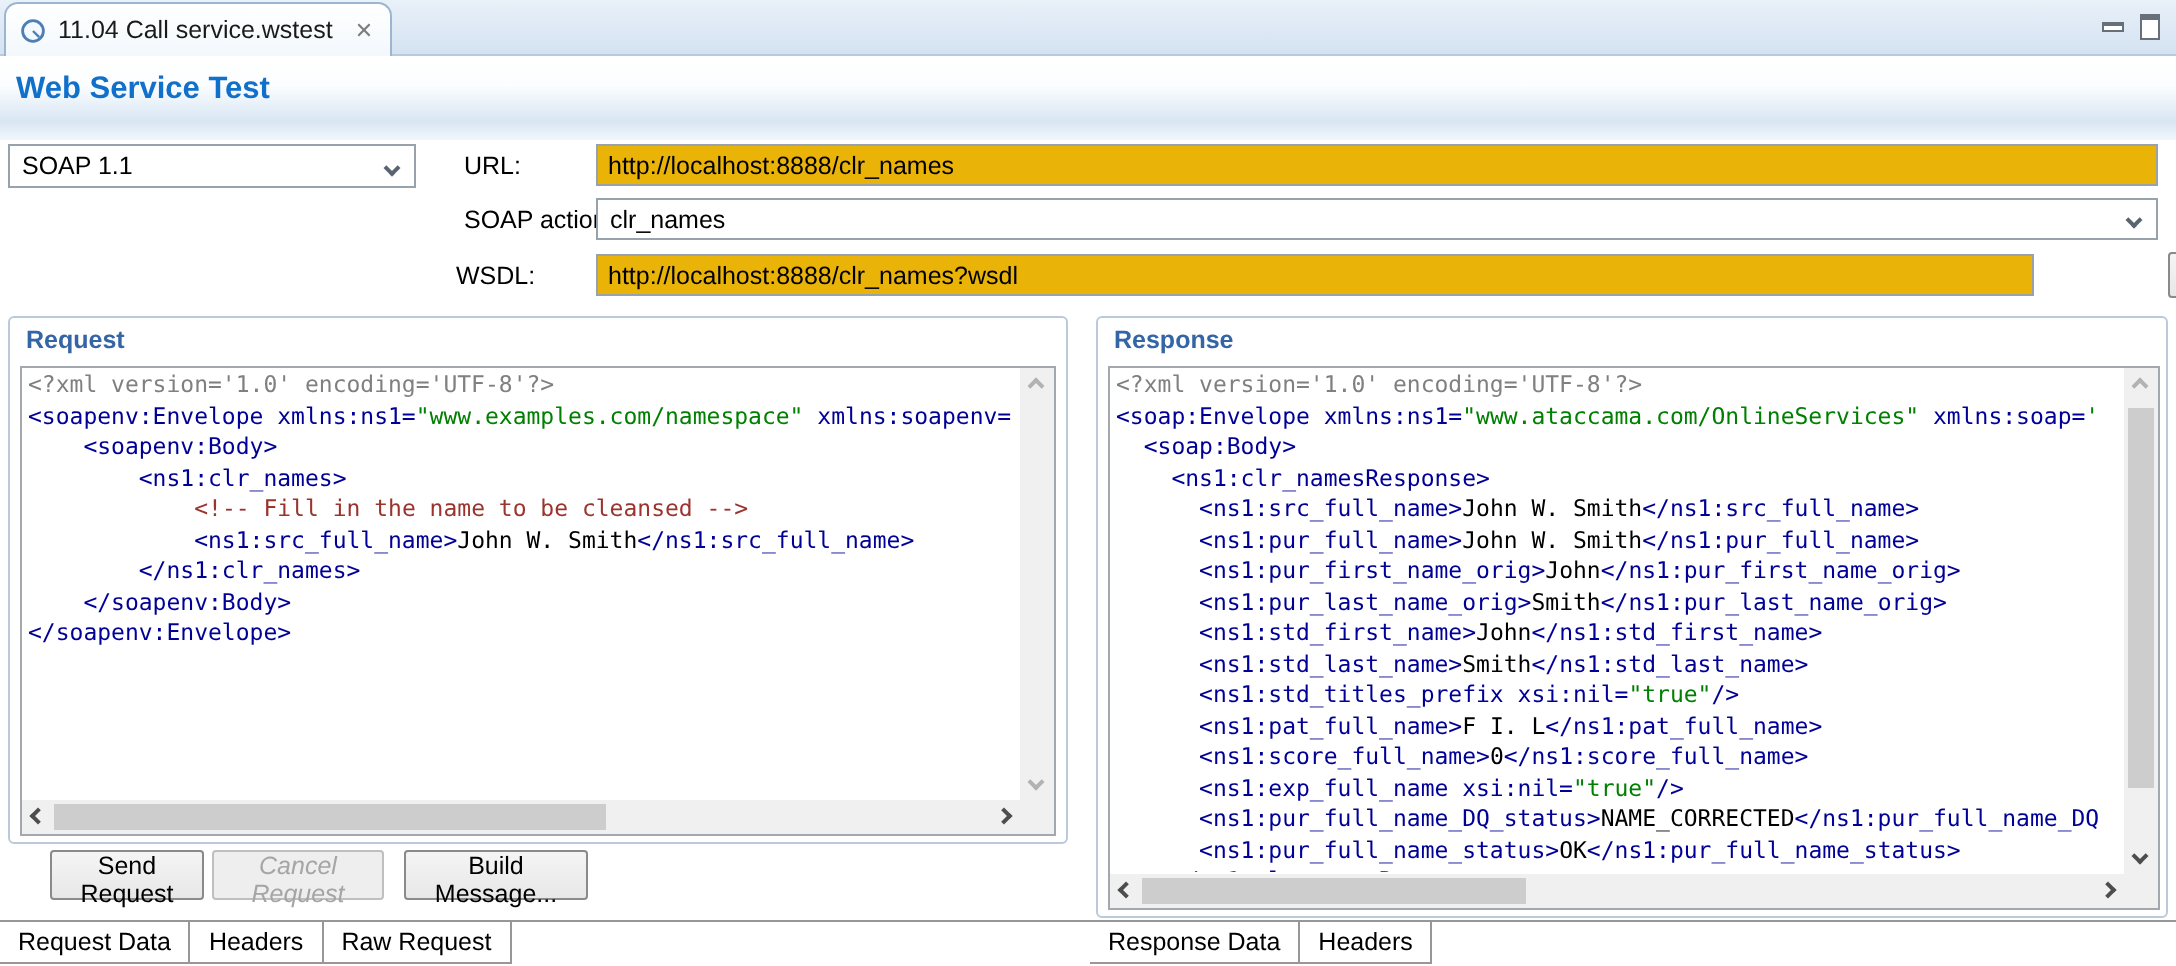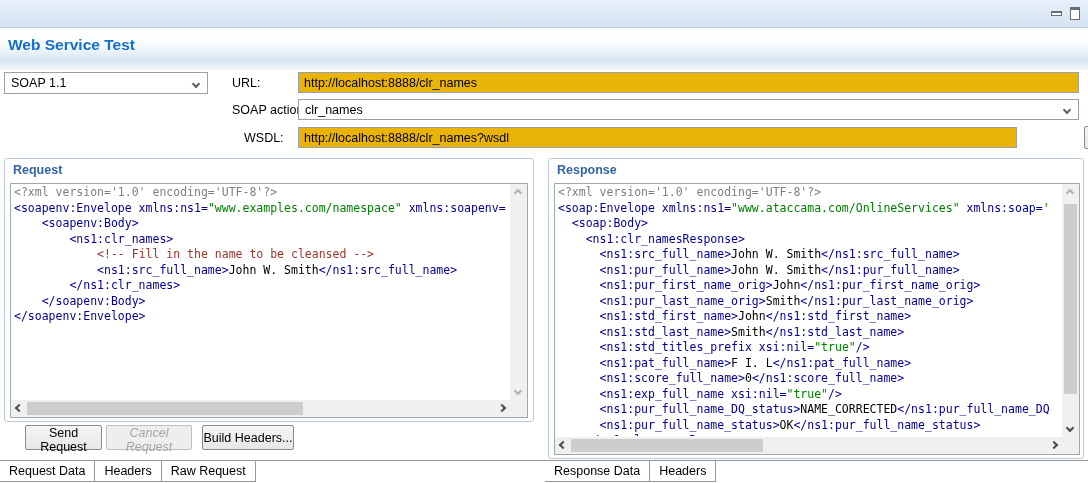--- a/index.html
+++ b/index.html
@@ -64,20 +64,28 @@
     border-top:1px solid #979797; background:#fff;text-decoration:underline; }
   .btabs { position:absolute; top:0; display:flex; }
   .btab { height:21px; line-height:20px; padding:0 9px; background:#fff;
     border-right:1px solid #979797; border-bottom:1px solid #979797; white-space:nowrap; }
   .btab:first-child { border-left:none; }
 </style>
 </head>
 <body>
 
 <div class="tabbar">
+  <div class="etab">
+    <svg width="15" height="15" viewBox="0 0 15 15">
+      <circle cx="7.5" cy="7.5" r="5.2" fill="#f4f9ff" stroke="#4d7fb5" stroke-width="1.4"></circle>
+      <line x1="7.5" y1="7.5" x2="10.6" y2="10.6" stroke="#4d7fb5" stroke-width="1.2"></line>
+    </svg>
+    <span class="title">11.04 Call service.wstest</span>
+    <span class="close">✕</span>
+  </div>
   <div class="winctrl">
     <span class="ic-min"></span>
     <span class="ic-max"></span>
   </div>
 </div>
 
 <div class="header">
   <div class="pagetitle">Web Service Test</div>
 </div>
 
@@ -88,21 +96,21 @@
 
 <span class="lbl" style="left:232px; top:76px;">URL:</span>
 <input class="txt" style="left: 298px; top: 72px; width: 781px;" value="http://localhost:8888/clr_names">
 
 <span class="lbl" style="left:232px; top:103px;">SOAP action:</span>
 <div class="combo" style="left:298px; top:99px; width:781px; height:21px;">
   <span>clr_names</span>
   <span class="chev down" style="border-color:#5a6470; top:7px;"></span>
 </div>
 
-<span class="lbl" style="left:244px; top:131px;">WSDL:</span>
+<span class="lbl" style="left:228px; top:131px;">WSDL:</span>
 <input class="txt" style="left: 298px; top: 127px; width: 719px;" value="http://localhost:8888/clr_names?wsdl">
 <button class="btn" style="left:1068px; top:126px; width:58px; height:23px;margin-left:16px;">Browse...</button>
 
 <div class="group" style="left:4px; top:158px; width:530px; height:264px;">
   <div class="gtitle">Request</div>
   <div class="textarea" style="left:5px; top:24px; width:518px; height:235px;">
     <pre class="code"><div><span class="c-prolog">&lt;?xml version='1.0' encoding='UTF-8'?&gt;</span></div><div><span class="c-tag">&lt;soapenv:Envelope xmlns:ns1=</span><span class="c-val">"www.examples.com/namespace"</span><span class="c-tag"> xmlns:soapenv=</span></div><div><span class="c-tag">    &lt;soapenv:Body&gt;</span></div><div><span class="c-tag">        &lt;ns1:clr_names&gt;</span></div><div><span class="c-txt">            </span><span class="c-com">&lt;!-- Fill in the name to be cleansed --&gt;</span></div><div><span class="c-tag">            &lt;ns1:src_full_name&gt;</span><span class="c-txt">John W. Smith</span><span class="c-tag">&lt;/ns1:src_full_name&gt;</span></div><div><span class="c-tag">        &lt;/ns1:clr_names&gt;</span></div><div><span class="c-tag">    &lt;/soapenv:Body&gt;</span></div><div><span class="c-tag">&lt;/soapenv:Envelope&gt;</span></div></pre>
     <div class="vscroll">
       <span class="chev up light sarrow" style="left:5px; top:6px;"></span>
       <span class="chev down light sarrow" style="left:5px; bottom:6px;"></span>
@@ -111,21 +119,21 @@
       <span class="chev left sarrow" style="left:5px; top:5px;"></span>
       <span class="chev right sarrow" style="right:5px; top:5px;"></span>
       <div class="hthumb" style="left:16px; width:276px;"></div>
     </div>
     <div class="corner"></div>
   </div>
 </div>
 
 <button class="btn" style="left:25px; top:425px; width:77px; height:25px;">Send Request</button>
 <button class="btn disabled" style="left:106px; top:425px; width:86px; height:25px;font-style:italic;">Cancel Request</button>
-<button class="btn" style="left:202px; top:425px; width:92px; height:25px;">Build Headers...</button>
+<button class="btn" style="left:202px; top:425px; width:92px; height:25px;">Build Message...</button>
 
 <div class="group" style="left:548px; top:158px; width:536px; height:301px;padding-left:29px;">
   <div class="gtitle">Response</div>
   <div class="textarea" style="left:5px; top:24px; width:526px; height:272px;">
     <pre class="code"><div><span class="c-prolog">&lt;?xml version='1.0' encoding='UTF-8'?&gt;</span></div><div><span class="c-tag">&lt;soap:Envelope xmlns:ns1=</span><span class="c-val">"www.ataccama.com/OnlineServices"</span><span class="c-tag"> xmlns:soap=</span><span class="c-val">'</span></div><div><span class="c-tag">  &lt;soap:Body&gt;</span></div><div><span class="c-tag">    &lt;ns1:clr_namesResponse&gt;</span></div><div><span class="c-tag">      &lt;ns1:src_full_name&gt;</span><span class="c-txt">John W. Smith</span><span class="c-tag">&lt;/ns1:src_full_name&gt;</span></div><div><span class="c-tag">      &lt;ns1:pur_full_name&gt;</span><span class="c-txt">John W. Smith</span><span class="c-tag">&lt;/ns1:pur_full_name&gt;</span></div><div><span class="c-tag">      &lt;ns1:pur_first_name_orig&gt;</span><span class="c-txt">John</span><span class="c-tag">&lt;/ns1:pur_first_name_orig&gt;</span></div><div><span class="c-tag">      &lt;ns1:pur_last_name_orig&gt;</span><span class="c-txt">Smith</span><span class="c-tag">&lt;/ns1:pur_last_name_orig&gt;</span></div><div><span class="c-tag">      &lt;ns1:std_first_name&gt;</span><span class="c-txt">John</span><span class="c-tag">&lt;/ns1:std_first_name&gt;</span></div><div><span class="c-tag">      &lt;ns1:std_last_name&gt;</span><span class="c-txt">Smith</span><span class="c-tag">&lt;/ns1:std_last_name&gt;</span></div><div><span class="c-tag">      &lt;ns1:std_titles_prefix xsi:nil=</span><span class="c-val">"true"</span><span class="c-tag">/&gt;</span></div><div><span class="c-tag">      &lt;ns1:pat_full_name&gt;</span><span class="c-txt">F I. L</span><span class="c-tag">&lt;/ns1:pat_full_name&gt;</span></div><div><span class="c-tag">      &lt;ns1:score_full_name&gt;</span><span class="c-txt">0</span><span class="c-tag">&lt;/ns1:score_full_name&gt;</span></div><div><span class="c-tag">      &lt;ns1:exp_full_name xsi:nil=</span><span class="c-val">"true"</span><span class="c-tag">/&gt;</span></div><div><span class="c-tag">      &lt;ns1:pur_full_name_DQ_status&gt;</span><span class="c-txt">NAME_CORRECTED</span><span class="c-tag">&lt;/ns1:pur_full_name_DQ</span></div><div><span class="c-tag">      &lt;ns1:pur_full_name_status&gt;</span><span class="c-txt">OK</span><span class="c-tag">&lt;/ns1:pur_full_name_status&gt;</span></div><div><span class="c-tag">    &lt;/ns1:clr_namesResponse&gt;</span></div></pre>
     <div class="vscroll">
       <span class="chev up light sarrow" style="left:5px; top:6px;"></span>
       <span class="chev down sarrow" style="left:5px; bottom:6px;"></span>
       <div class="vthumb" style="top:20px; height:190px;"></div>
     </div>

